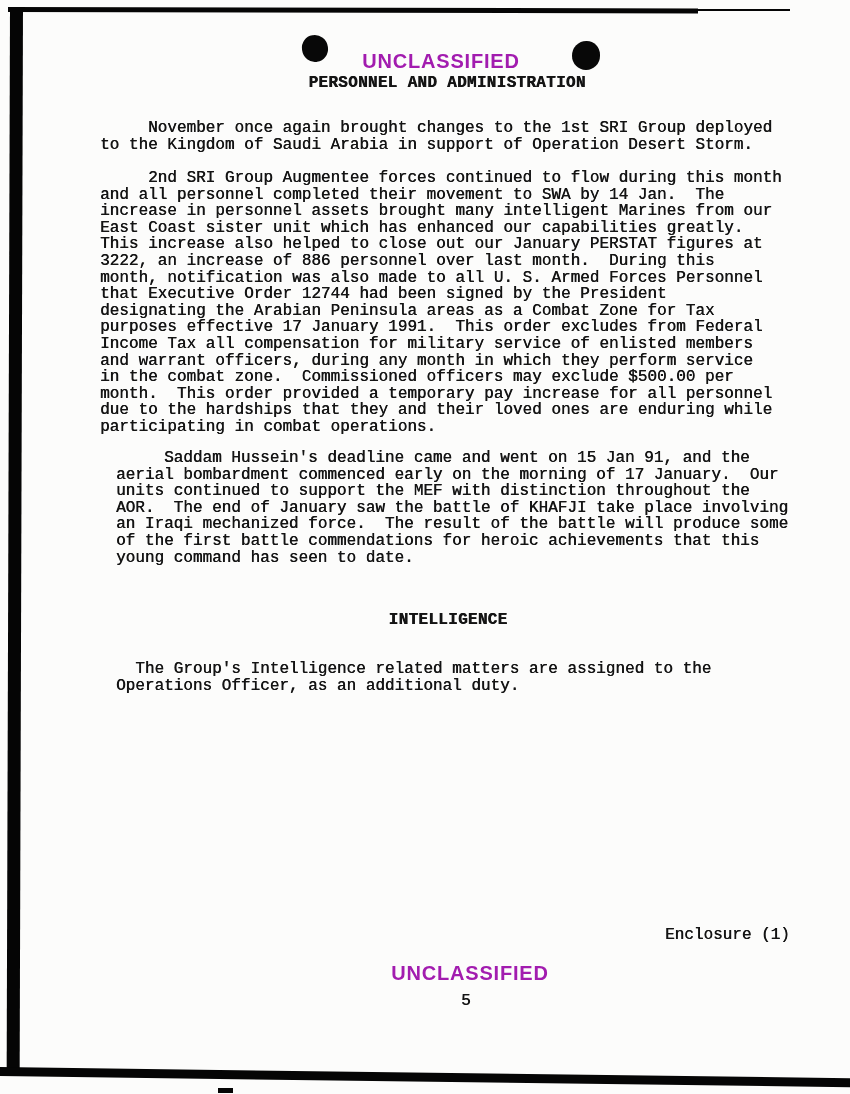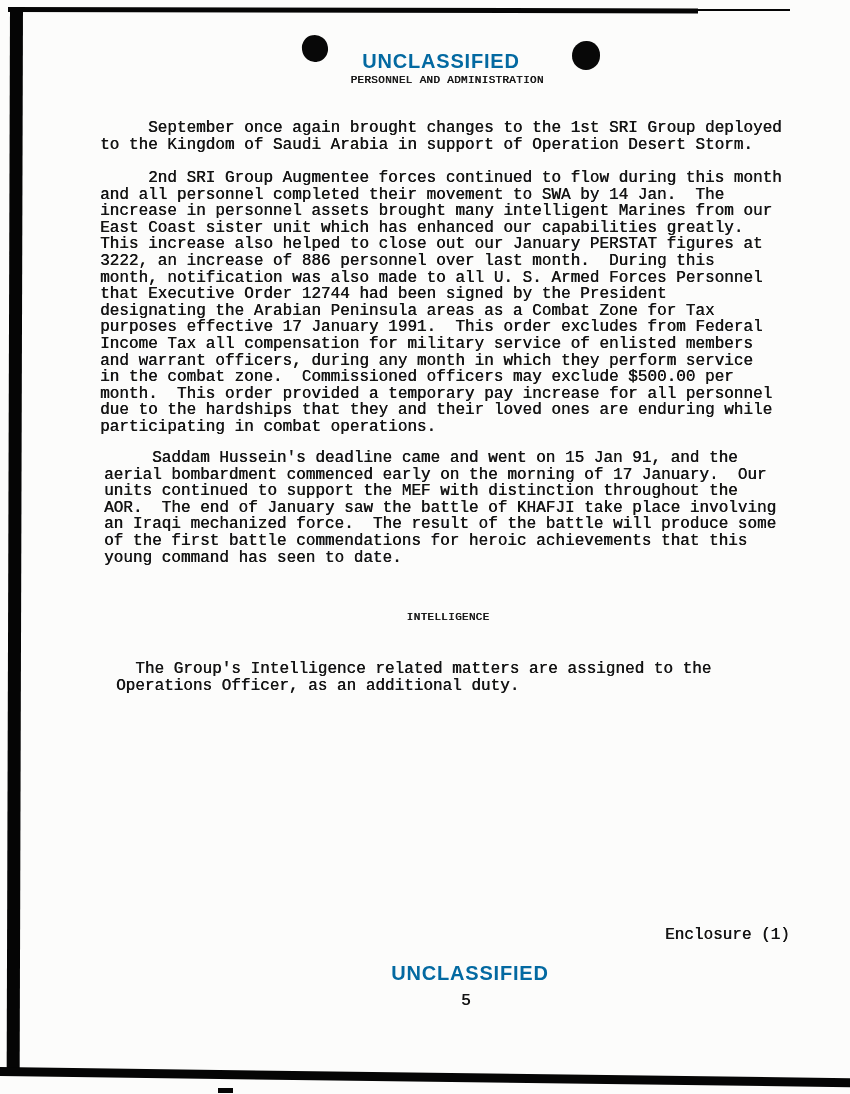--- a/index.html
+++ b/index.html
@@ -51,40 +51,40 @@
     line-height: 16.6px;
     letter-spacing: 0px;
     text-shadow: 0.4px 0 0 currentColor;
   }
   .sans-heading {
     position: absolute;
     font-family: "Liberation Sans", "DejaVu Sans", sans-serif;
     font-weight: 600;
     font-size: 20px;
     letter-spacing: 0.8px;
-    color: #0369a1;
+    color: #a21caf;
     transform: translateX(-50%);
     white-space: nowrap;
   }
   .mono-heading {
     position: absolute;
-    font-weight: 400;
-    font-size: 11px;
+    font-weight: 700;
+    font-size: 16px;
     letter-spacing: 0.3px;
     transform: translateX(-50%);
     white-space: nowrap;
     text-shadow: 0.5px 0 0 currentColor;
   }
 
   #header-classification { left: 441px; top: 50px; }
   #header-section-title  { left: 447px; top: 74px; }
 
   #paragraph-1 { left: 100px; top: 120px; }
   #paragraph-2 { left: 100px; top: 170px; }
-  #paragraph-3 { left: 104px; top: 450px; }
+  #paragraph-3 { left: 116px; top: 450px; }
   #intelligence-heading { left: 448px; top: 611px; }
   #paragraph-4 { left: 116px; top: 661px; }
 
   #footer-classification { left: 470px; top: 962px; }
   #footer-enclosure { left: 665px; top: 927px; }
   #footer-page-number { left: 461px; top: 993px; }
 </style>
 </head>
 <body>
 
@@ -94,21 +94,21 @@
   <div class="artifact" id="top-edge-line-thin"></div>
   <div class="artifact" id="left-edge-bar"></div>
   <div class="artifact" id="bottom-edge-band"></div>
   <div class="artifact" id="bottom-tick"></div>
   <div class="hole-punch" id="hole-punch-left"></div>
   <div class="hole-punch" id="hole-punch-right"></div>
 
   <div class="sans-heading" id="header-classification">UNCLASSIFIED</div>
   <div class="mono-heading" id="header-section-title">PERSONNEL AND ADMINISTRATION</div>
 
-  <div class="mono" id="paragraph-1">     September once again brought changes to the 1st SRI Group deployed
+  <div class="mono" id="paragraph-1">     November once again brought changes to the 1st SRI Group deployed
 to the Kingdom of Saudi Arabia in support of Operation Desert Storm.</div>
   <div class="mono" id="paragraph-2">     2nd SRI Group Augmentee forces continued to flow during this month
 and all personnel completed their movement to SWA by 14 Jan.  The
 increase in personnel assets brought many intelligent Marines from our
 East Coast sister unit which has enhanced our capabilities greatly.
 This increase also helped to close out our January PERSTAT figures at
 3222, an increase of 886 personnel over last month.  During this
 month, notification was also made to all U. S. Armed Forces Personnel
 that Executive Order 12744 had been signed by the President
 designating the Arabian Peninsula areas as a Combat Zone for Tax

